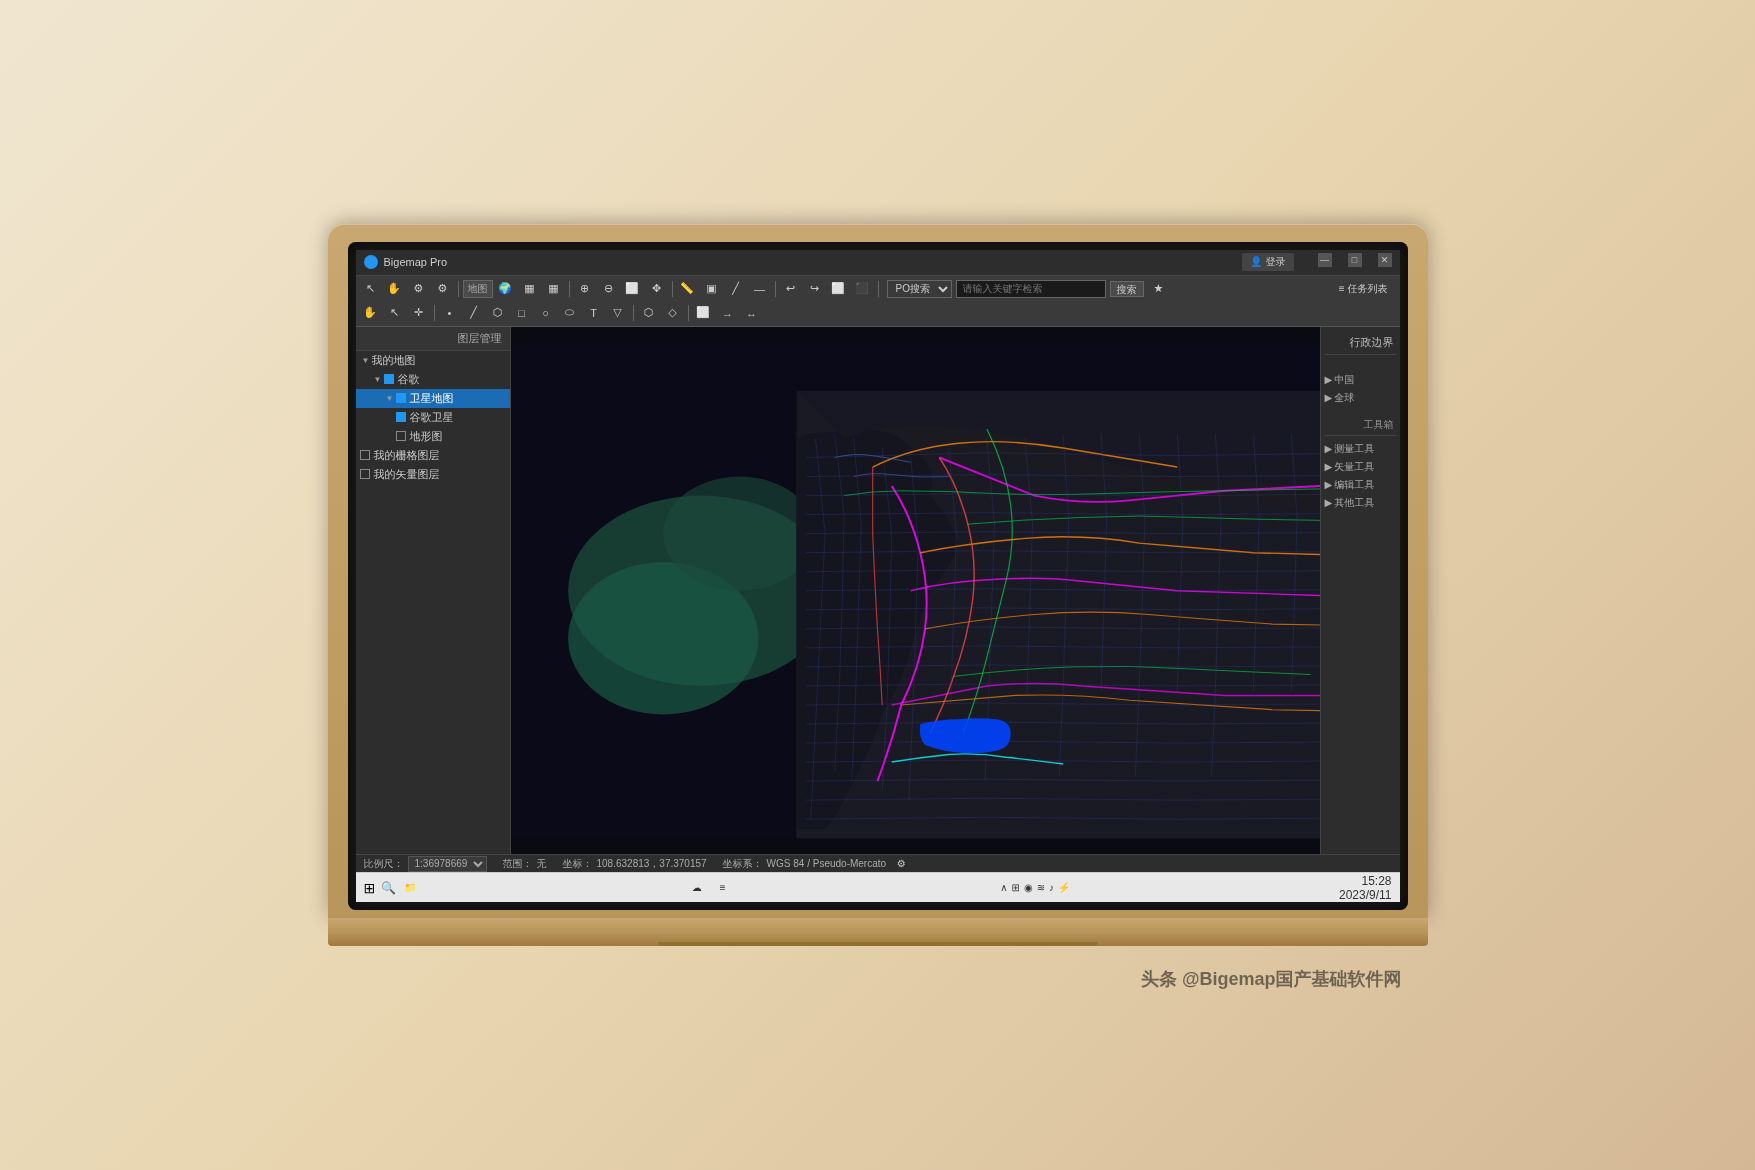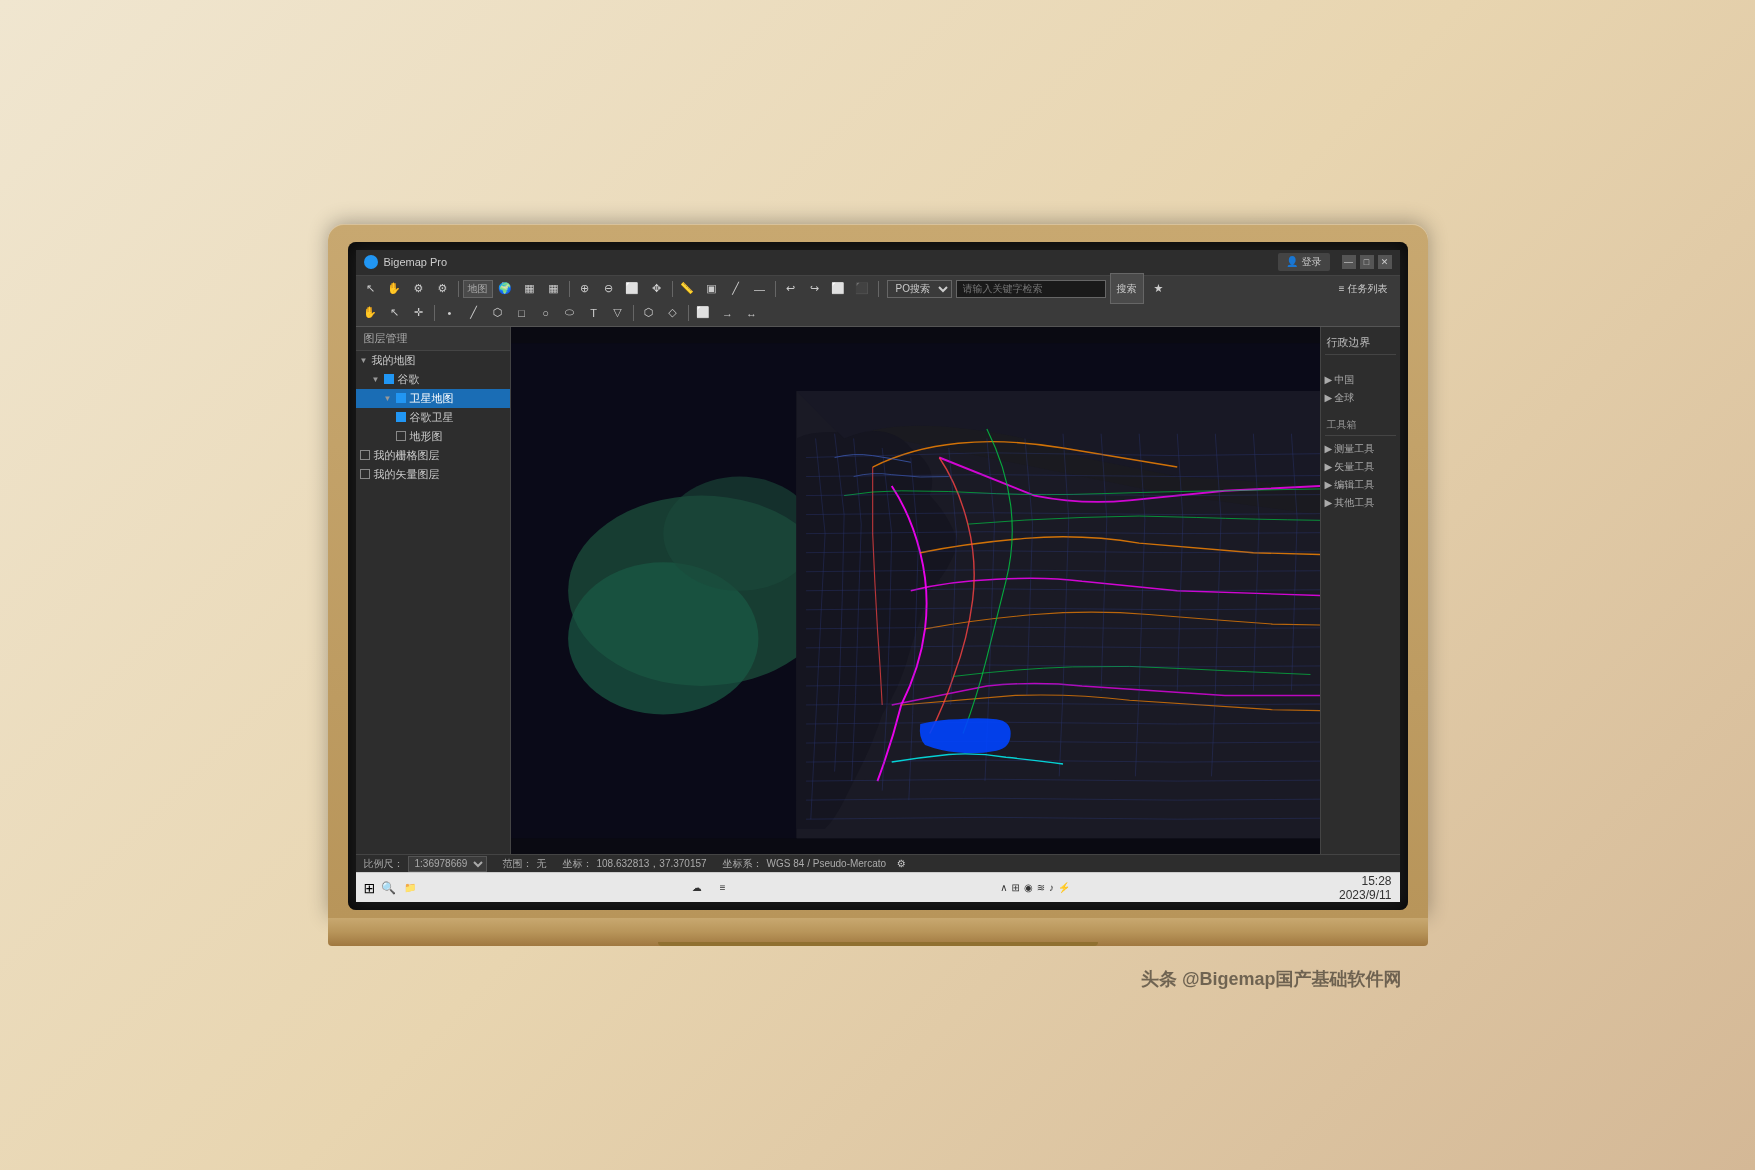--- a/index.html
+++ b/index.html
@@ -102,22 +102,21 @@
 
     .menu-item {
       color: #ccc;
       font-size: 11px;
       cursor: pointer;
       padding: 1px 4px;
     }
 
     .title-bar-controls {
       display: flex;
-      gap: 4px;
-      align-items: center;
+      gap: 16px;
       margin-left: auto;
     }
 
     .window-btn {
       width: 14px;
       height: 14px;
       border: none;
       cursor: pointer;
       font-size: 9px;
       display: flex;
@@ -212,21 +211,21 @@
       height: 18px;
       width: 150px;
     }
 
     .search-btn {
       background: #4a4a4a;
       border: 1px solid #666;
       color: #ccc;
       font-size: 10px;
       padding: 1px 6px;
-      height: 31px;
+      height: 16px;
       cursor: pointer;
     }
 
     .task-list-btn {
       margin-left: auto;
       background: #3a3a3a;
       border: none;
       color: #ccc;
       font-size: 10px;
       padding: 2px 8px;
@@ -234,20 +233,21 @@
       display: flex;
       align-items: center;
       gap: 3px;
     }
 
     
     .main-layout {
       display: flex;
       flex: 1;
       overflow: hidden;
+      text-align: right;
     }
 
     
     .sidebar {
       width: 155px;
       background: #2d2d2d;
       border-right: 1px solid #444;
       flex-shrink: 0;
       display: flex;
       flex-direction: column;

